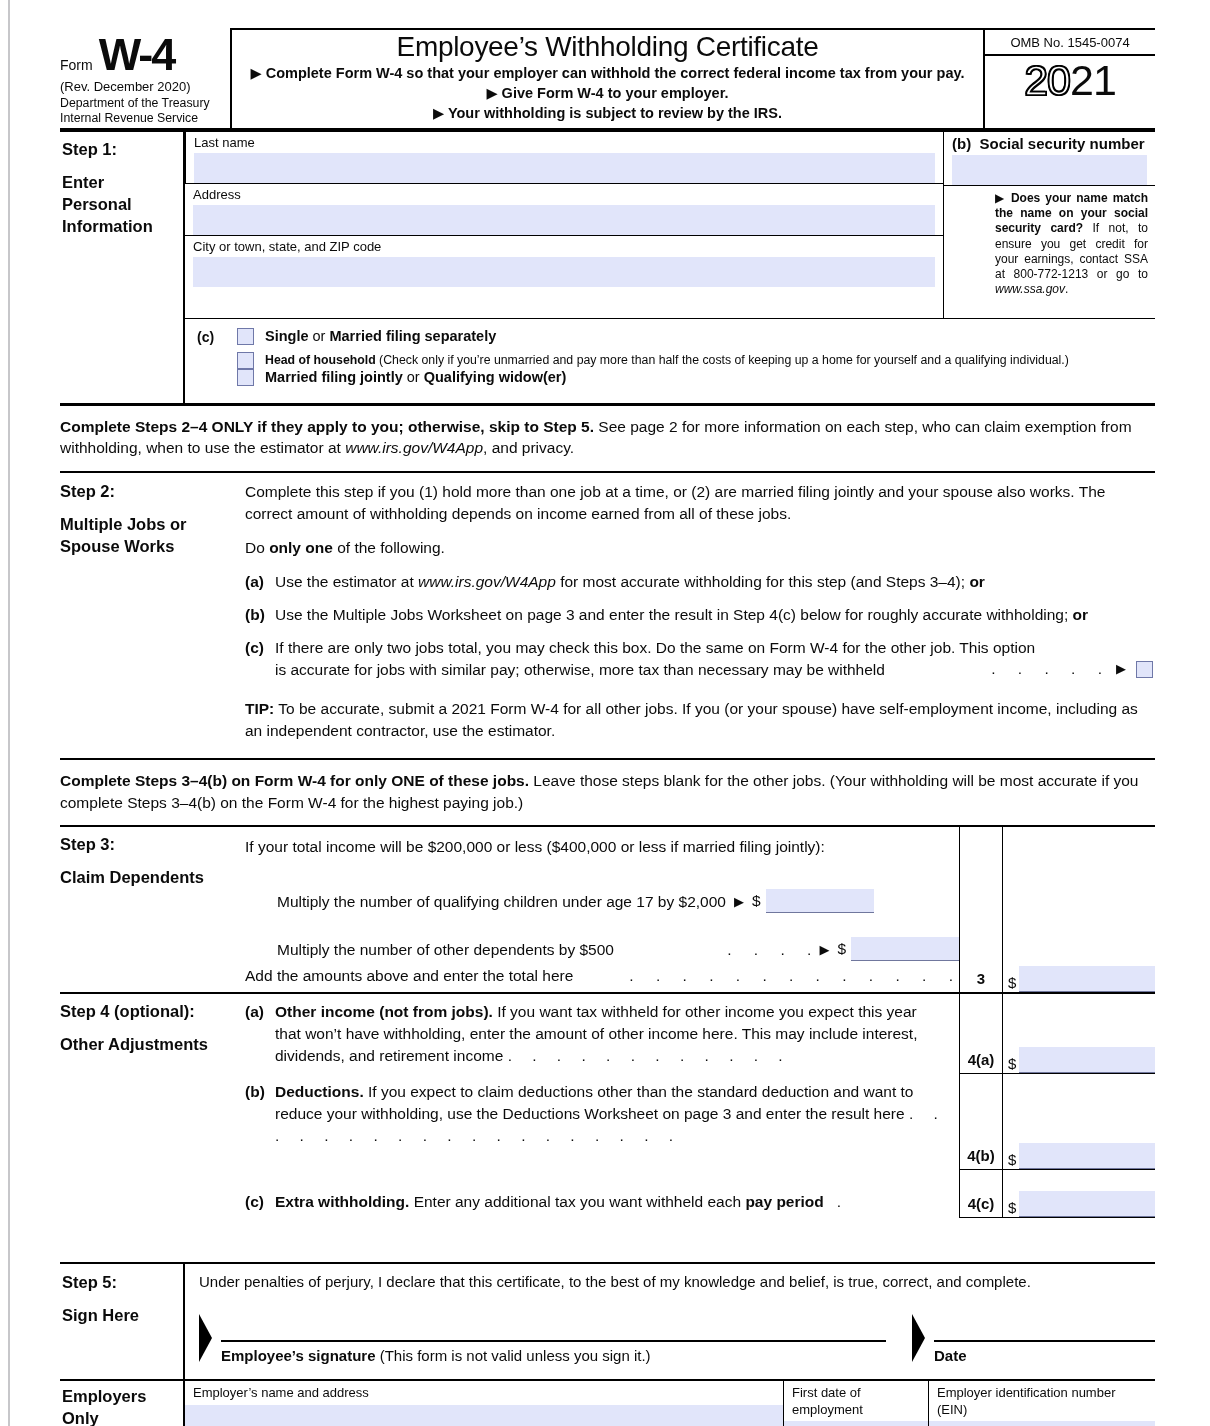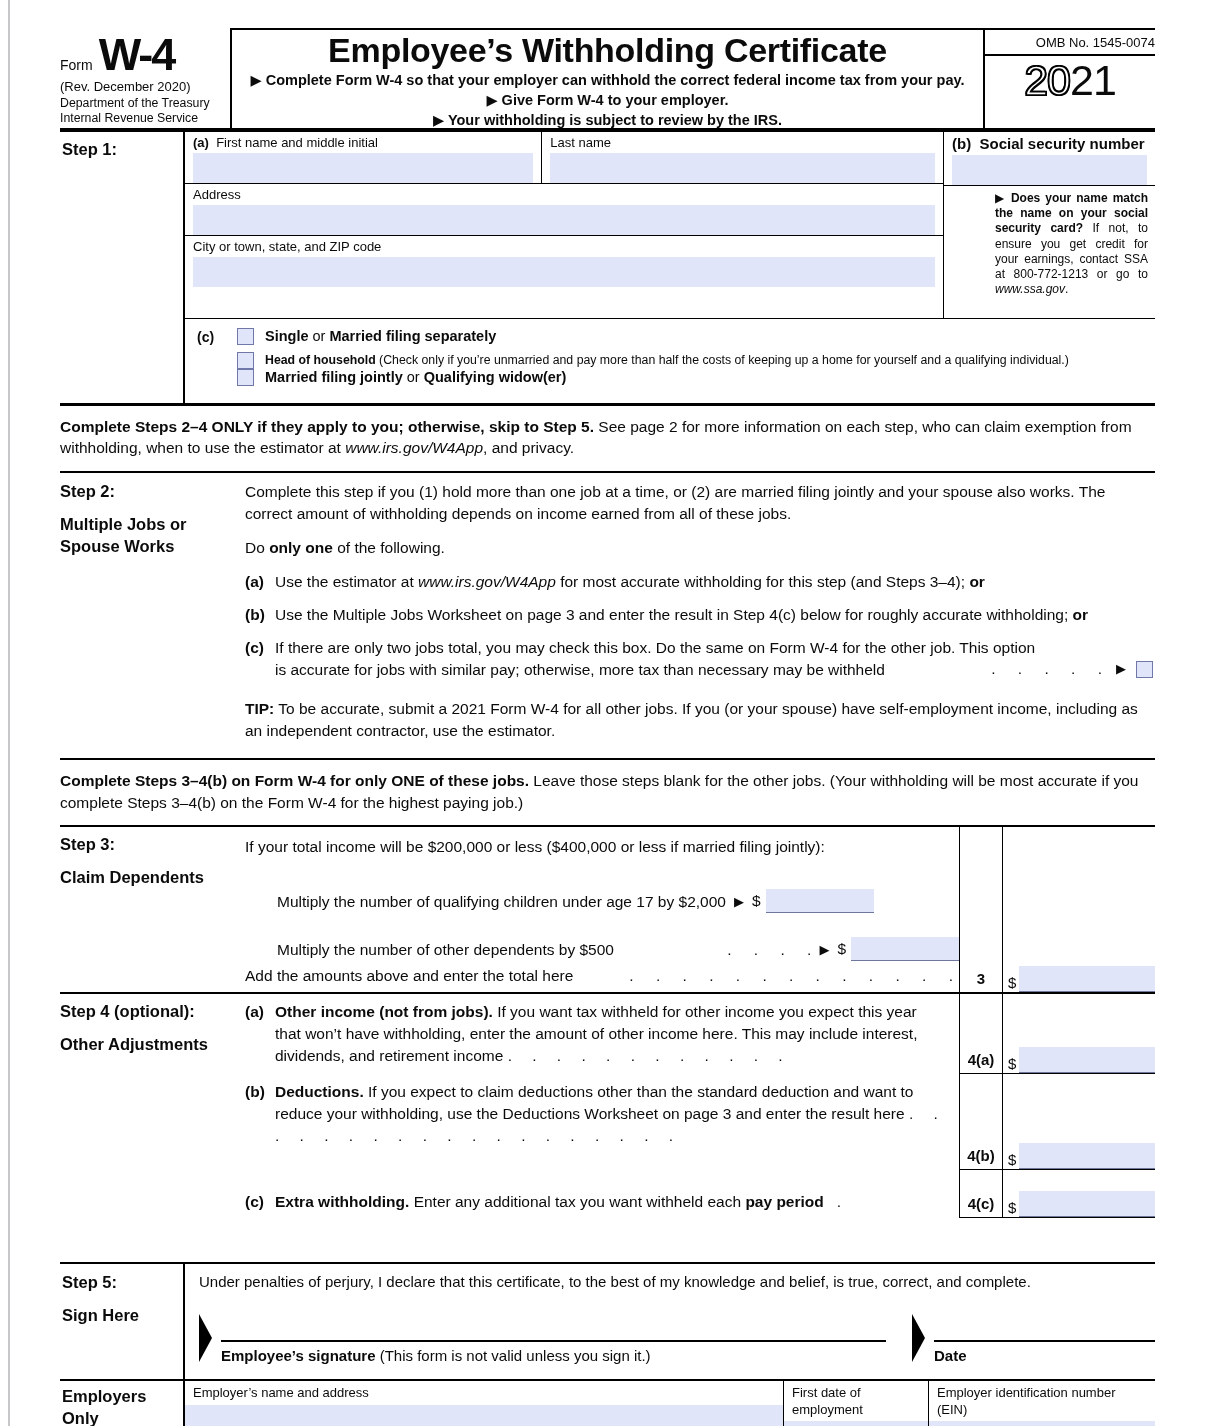--- a/index.html
+++ b/index.html
@@ -16,24 +16,24 @@
 
   
   .hdr { display:flex; border-bottom:4px solid #000; height:104px; }
   .hdr-left { width:170px; padding-top:10px; }
   .hdr-formline { display:flex; align-items:baseline; }
   .hdr-form-word { font-size:14px; margin-right:6px;text-align:center; }
   .hdr-w4 { font-size:45px; font-weight:700; letter-spacing:-2px; line-height:.75; }
   .hdr-rev { font-size:13px; margin-top:6px; }
   .hdr-dept { font-size:12.3px; line-height:1.22; margin-top:2px; }
   .hdr-center { flex:1; border-left:2px solid #000; border-top:2px solid #000; text-align:center; padding-top:1px; }
-  .hdr-title { font-size:34px; font-weight:700; letter-spacing:-.3px; }
+  .hdr-title { font-size:28px; font-weight:400; letter-spacing:-.3px; }
   .hdr-bullet { font-size:14.5px; font-weight:700; line-height:1.38; }
   .hdr-right { width:172px; border-left:2px solid #000; border-top:2px solid #000; display:flex; flex-direction:column; }
-  .omb { font-size:13px; text-align:right; padding:5px 0 4px; border-bottom:2px solid #000; }
+  .omb { font-size:13px; text-align:center; padding:5px 0 4px; border-bottom:2px solid #000; }
   .year { text-align:center; padding-top:1px; font-size:43px; font-weight:400; letter-spacing:-1px; line-height:1.1; }
   .yr-o { color:#fff; -webkit-text-stroke:1.6px #000;
           text-shadow:-1px -1px 0 #000,1px -1px 0 #000,-1px 1px 0 #000,1px 1px 0 #000; }
 
   
   :root { --blue:#e1e5fa; --ul:#70779d; }
   .step-t { font-size:16.5px; font-weight:700; }
   .step-n { font-size:16.5px; font-weight:700; line-height:1.32; margin-top:13px; }
   .cb { width:17px; height:17px; flex:0 0 17px; background:var(--blue); border:1.5px solid #6f78a8; display:inline-block; }
   .dots { white-space:nowrap; word-spacing:18px; }
@@ -158,29 +158,26 @@
     </div>
     <div class="hdr-right">
       <div class="omb">OMB No. 1545-0074</div>
       <div class="year"><span class="yr-o">20</span><span>21</span></div>
     </div>
   </div>
 
   <div class="s1">
     <div class="s1-label">
       <div class="step-t">Step 1:</div>
+      <div class="step-n">Enter Personal Information</div>
     </div>
     <div class="s1-body">
       <div class="s1-top">
         <div class="s1-fields">
           <div class="f-row1">
-            <div class="cell-first">
-              <div class="f-label"><b>(a)</b>&nbsp;&nbsp;<span>First name and middle initial</span></div>
-              <div class="f-input"></div>
-            </div>
             <div class="cell-last">
               <div class="f-label">Last name</div>
               <div class="f-input"></div>
             </div>
           </div>
           <div class="f-row2">
             <div class="f-label">Address</div>
             <div class="f-input"></div>
           </div>
           <div class="f-row3">

